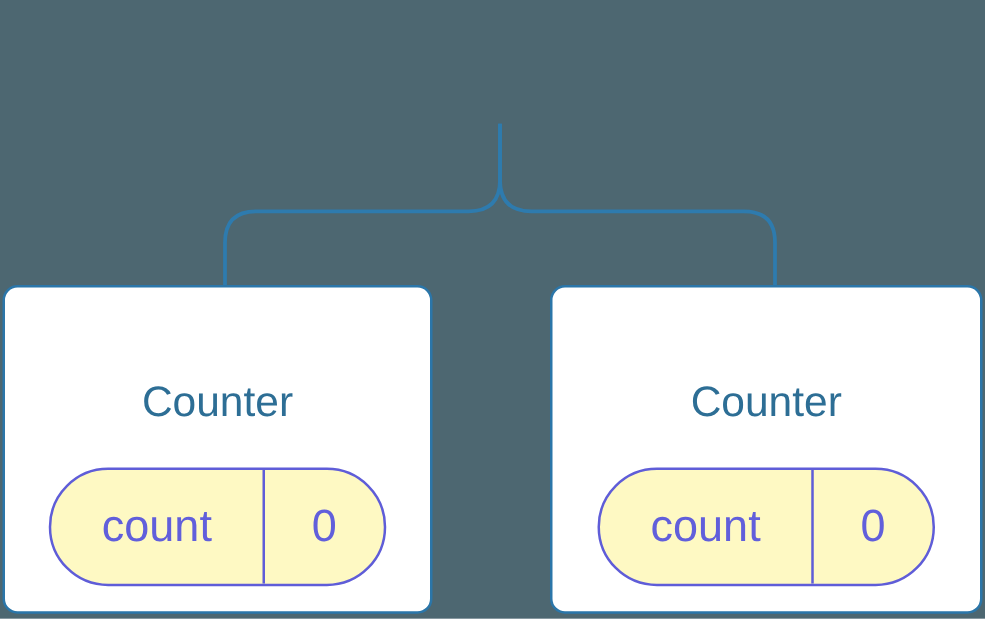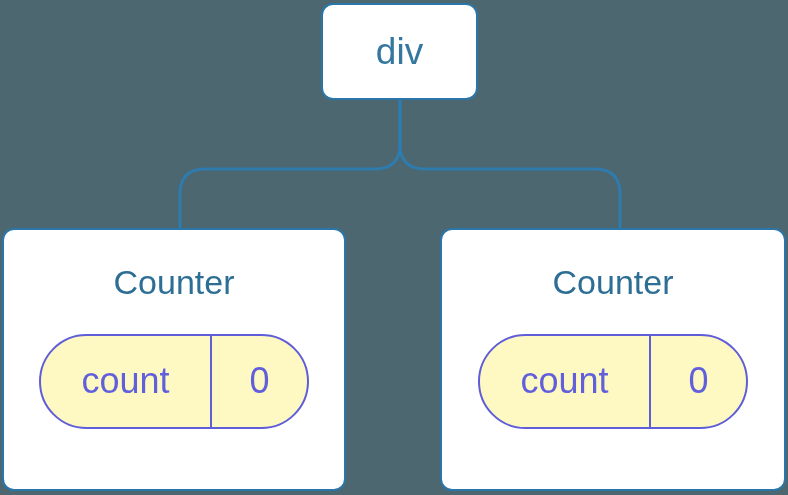--- a/index.html
+++ b/index.html
@@ -35,21 +35,21 @@
     height: 263px;
     box-sizing: border-box;
     background: #ffffff;
     border: 2px solid #2b76a9;
     border-radius: 12px;
     display: flex; flex-direction: column; align-items: center;
   }
   .card-left  { left: 2px;   width: 344px; }
   .card-right { left: 440px; width: 346px; }
   .card-title {
-    margin-top: 32px;
+    margin-top: 72px;
     font-size: 34px;
     line-height: 1.2;
     color: #2d6e95;
   }
   .pill {
     margin-top: 31px;
     width: 270px; height: 95px;
     box-sizing: border-box;
     border: 2px solid #5f5dd8;
     border-radius: 48px;
@@ -72,23 +72,20 @@
 </head>
 <body>
 
 <div class="canvas">
 
   <svg class="connectors" viewBox="0 0 788 495" xmlns="http://www.w3.org/2000/svg">
     <path d="M400,99 L400,144 Q400,169 375,169 L205,169 Q180,169 180,194 L180,229" fill="none" stroke-width="3" stroke="#2e7bae"></path>
     <path d="M400,99 L400,144 Q400,169 425,169 L595,169 Q620,169 620,194 L620,229" fill="none" stroke-width="3" stroke="#2e7bae"></path>
   </svg>
 
-  <div class="node-root">
-    <span>div</span>
-  </div>
 
   <div class="card card-left">
     <div class="card-title">Counter</div>
     <div class="pill">
       <span class="pill-name">count</span>
       <span class="pill-value">0</span>
     </div>
   </div>
 
   <div class="card card-right">

